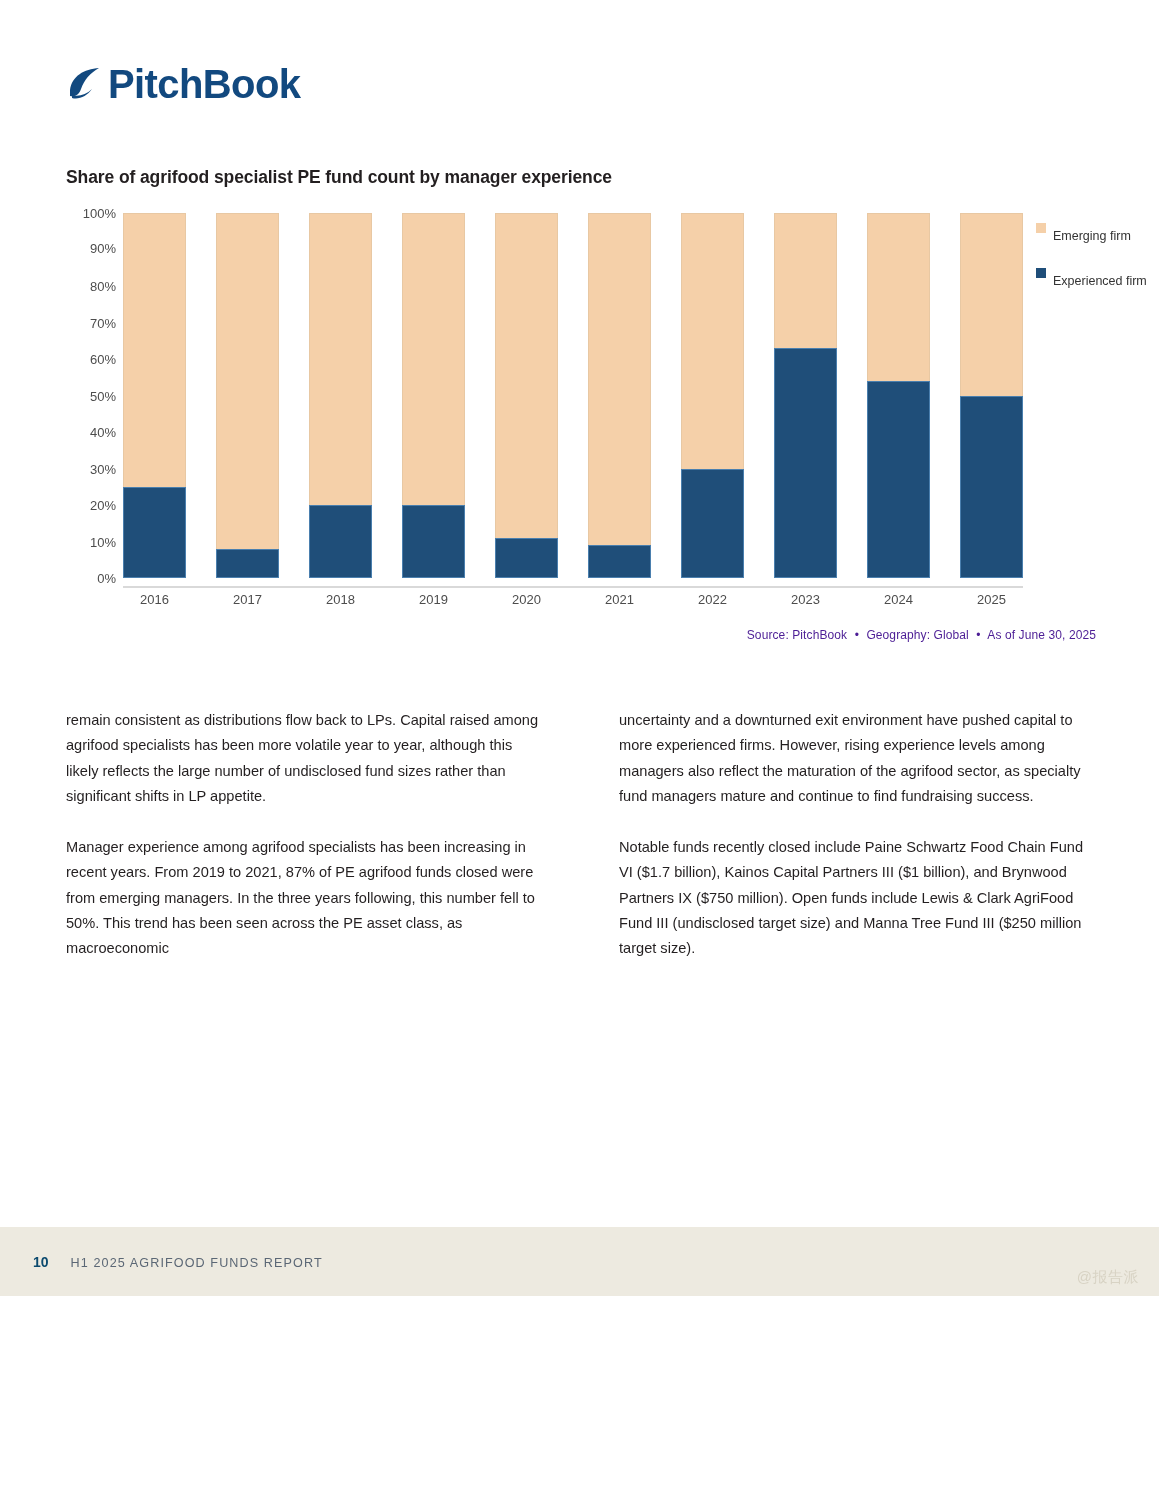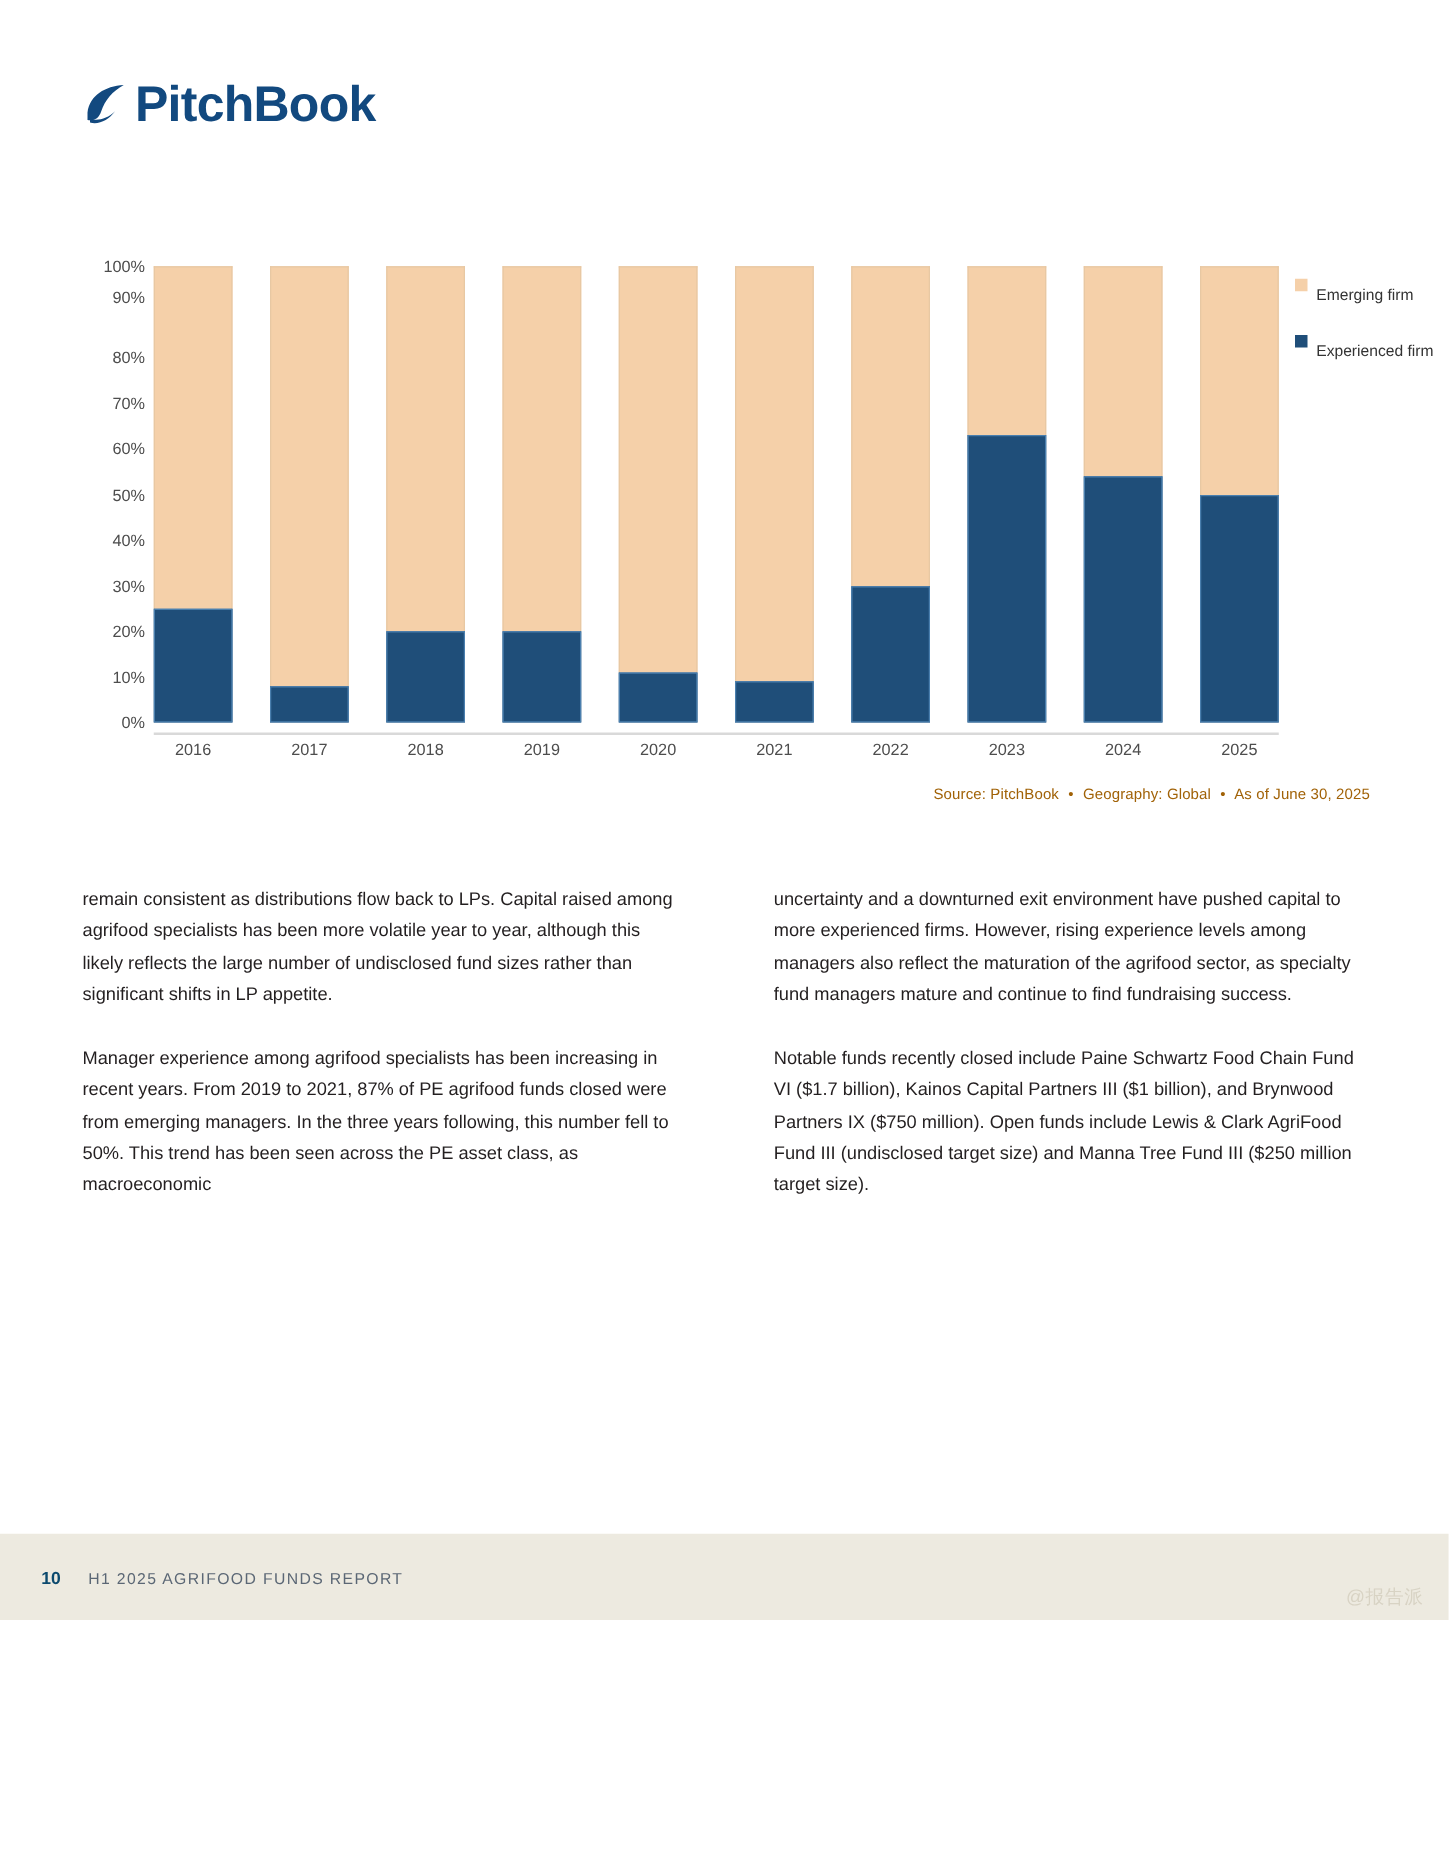--- a/index.html
+++ b/index.html
@@ -173,21 +173,21 @@
     white-space: nowrap;
     margin-top: 16px;
   }
 
   
   .source-line {
     position: absolute;
     right: 63px;
     top: 628px;
     font-size: 12px;
-    color: #a16207;
+    color: #4c1d95;
     letter-spacing: 0.1px;
     white-space: nowrap;
   }
   .source-sep { padding: 0 4px; }
 
   
   .body-cols {
     position: absolute;
     left: 66px;
     top: 676px;
@@ -252,34 +252,35 @@
   <div class="logo-wrap">
     <span class="logo-mark">
       <svg width="40" height="40" viewBox="0 0 40 40" xmlns="http://www.w3.org/2000/svg">
         <path d="M4 26 C6 12, 18 5, 33 4 C24 9, 18 16, 15 25 C13 31, 9 33, 4 32 Z" fill="#12497F"></path>
         <path d="M6 31 C12 33, 20 31, 26 25 C21 32, 13 36, 6 34 Z" fill="#12497F"></path>
       </svg>
     </span>
     <span class="logo-text">PitchBook</span>
   </div>
 
+  <div class="chart-title">Share of agrifood specialist PE fund count by manager experience</div>
 
   <div class="chart-area">
 
     <div class="y-axis" id="y-axis">
         <div class="y-tick" style="top: 365px;">0%</div>
         <div class="y-tick" style="top: 328.5px;">10%</div>
         <div class="y-tick" style="top: 292px;">20%</div>
         <div class="y-tick" style="top: 255.5px;">30%</div>
         <div class="y-tick" style="top: 219px; text-align: right;">40%</div>
         <div class="y-tick" style="top: 182.5px;">50%</div>
         <div class="y-tick" style="top: 146px;">60%</div>
         <div class="y-tick" style="top: 109.5px;">70%</div>
         <div class="y-tick" style="top: 73px;">80%</div>
-        <div class="y-tick" style="top: 25px;">90%</div>
+        <div class="y-tick" style="top: 35px;">90%</div>
         <div class="y-tick" style="top: 0px;">100%</div>
       </div>
 
     <div class="plot">
       <div class="bars" id="bars">
           <div class="bar-col">
             <div class="seg-emerging" style="height: 273.75px;"></div>
             <div class="seg-experienced" style="height: 91.25px;"></div>
           </div>
           <div class="bar-col">

